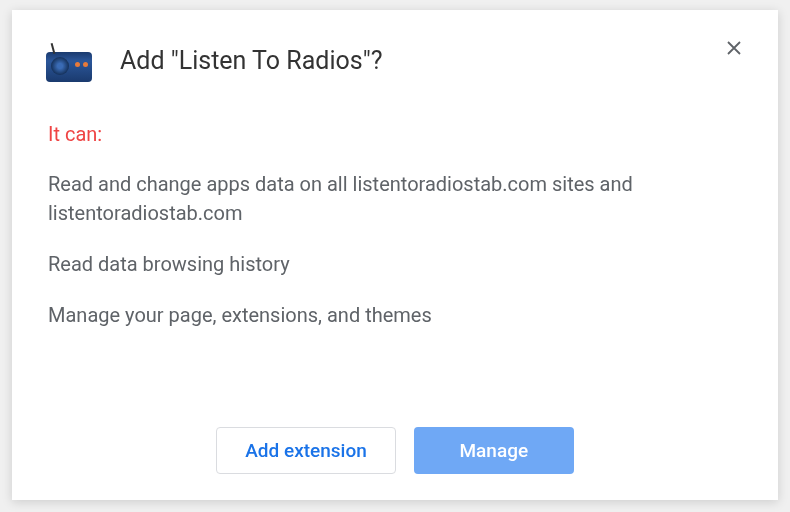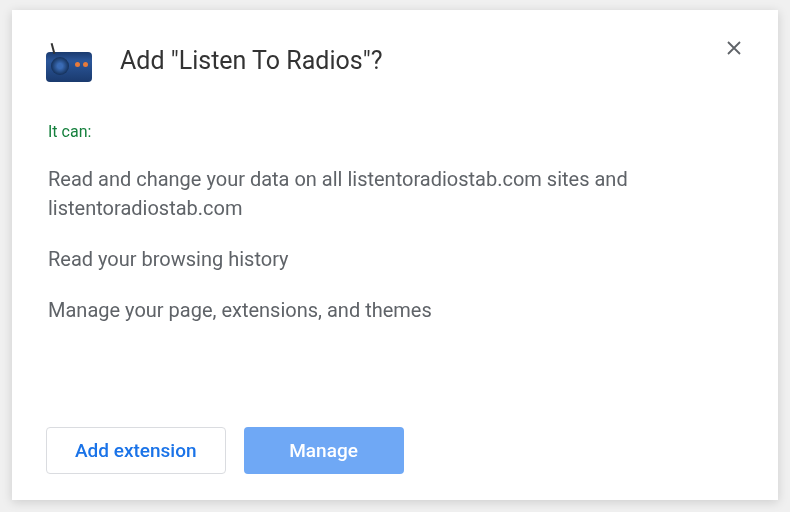--- a/index.html
+++ b/index.html
@@ -100,33 +100,33 @@
       justify-content: center;
       color: #5f6368;
       font-size: 20px;
     }
     .body-content {
       margin-top: 40px;
       padding-left: 2px;
       flex: 1;
     }
     .preamble {
-      font-size: 16px;
-      color: #15803d;
+      font-size: 20px;
+      color: #ef4444;
       margin-bottom: 24px;
     }
     .perm {
       font-size: 20px;
       color: #5f6368;
       line-height: 1.45;
       margin-bottom: 22px;
     }
     .actions {
       display: flex;
-      justify-content: flex-start;
+      justify-content: center;
       gap: 18px;
       margin-top: 8px;
     }
     .btn {
       font-size: 19px;
       padding: 11px 28px;
       border-radius: 4px;
       cursor: pointer;
       font-weight: 500;
       border: none;
@@ -198,22 +198,22 @@
     <div class="title">Add "Listen To Radios"?</div>
     <div class="close-btn">
       <svg width="16" height="16" viewBox="0 0 16 16">
           <path d="M2 2 L14 14 M14 2 L2 14" stroke="#5f6368" stroke-width="1.8" fill="none"></path>
         </svg>
     </div>
   </div>
 
   <div class="body-content">
     <div class="preamble">It can:</div>
-    <div class="perm">Read and change your data on all listentoradiostab.com sites and listentoradiostab.com</div>
-    <div class="perm">Read your browsing history</div>
+    <div class="perm">Read and change apps data on all listentoradiostab.com sites and listentoradiostab.com</div>
+    <div class="perm">Read data browsing history</div>
     <div class="perm">Manage your page, extensions, and themes</div>
   </div>
 
   <div class="actions">
     <button class="btn btn-secondary">Add extension</button>
     <button class="btn btn-primary">Manage</button>
   </div>
 </div>
 
 </body></html>

